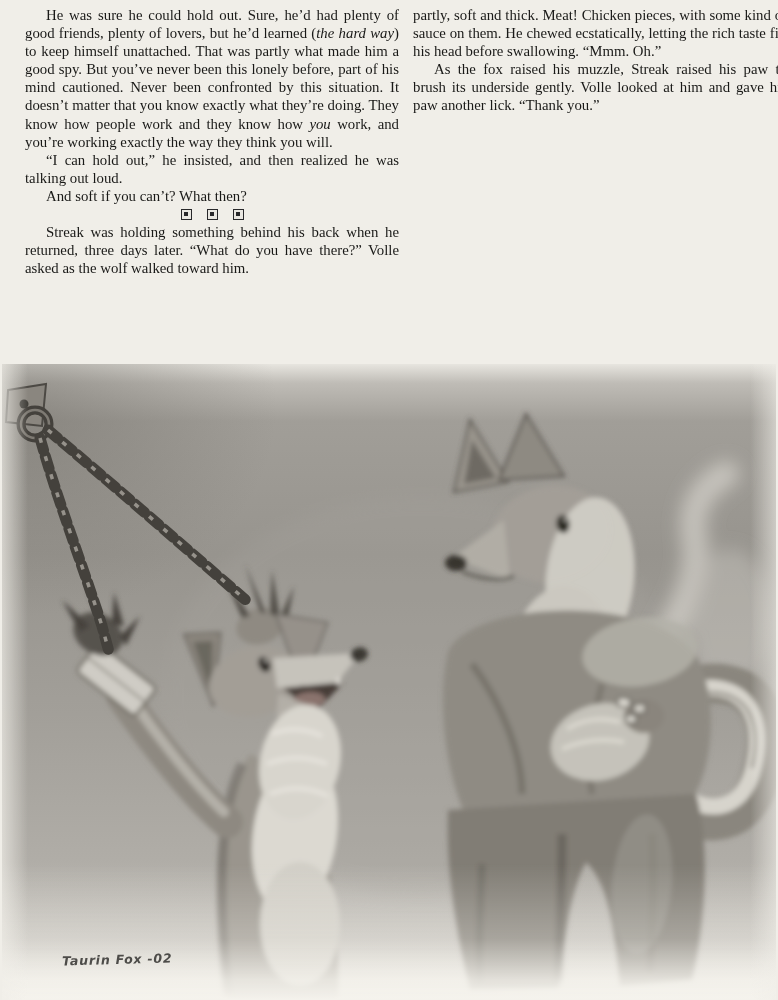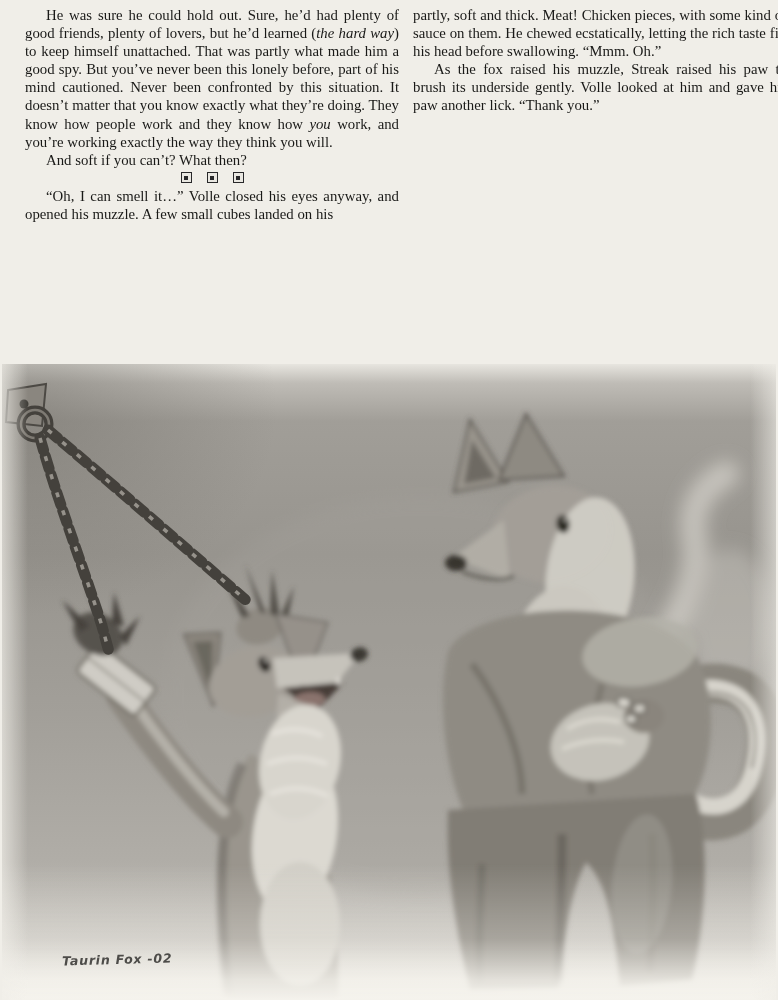--- a/index.html
+++ b/index.html
@@ -47,33 +47,34 @@
     letter-spacing:0.8px;
     transform:rotate(-1.5deg);
   }
 </style>
 </head>
 <body>
 
 <div class="text-area">
   <div class="col">
     <p class="indent"><span>He was sure he could hold out. Sure, he’d had plenty of good friends, plenty of lovers, but he’d learned (</span><i>the hard way</i><span>) to keep himself unattached. That was partly what made him a good spy. But you’ve never been this lonely before, part of his mind cautioned. Never been confronted by this situation. It doesn’t matter that you know exactly what they’re doing. They know how people work and they know how </span><i>you</i><span> work, and you’re working exactly the way they think you will.</span></p>
+    <p class="indent"><span>“I can hold out,” he insisted, and then realized he was talking out loud.</span></p>
     <p class="indent"><span>And soft if you can’t? What then?</span></p>
     <div class="section-break">
       <span class="sq">
           <span class="sqi"></span>
         </span>
       <span class="sq">
           <span class="sqi"></span>
         </span>
       <span class="sq">
           <span class="sqi"></span>
         </span>
     </div>
-    <p class="indent"><span>“Oh, I can smell it…” Volle closed his eyes anyway, and opened his muzzle. A few small cubes landed on his</span></p>
+    <p class="indent"><span>Streak was holding something behind his back when he returned, three days later. “What do you have there?” Volle asked as the wolf walked toward him.</span></p>
   </div>
   <div class="col">
     <p><span>partly, soft and thick. Meat! Chicken pieces, with some kind of sauce on them. He chewed ecstatically, letting the rich taste fill his head before swallowing. “Mmm. Oh.”</span></p>
     <p class="indent"><span>As the fox raised his muzzle, Streak raised his paw to brush its underside gently. Volle looked at him and gave his paw another lick. “Thank you.”</span></p>
   </div>
 </div>
 
 <figure class="illustration">
 <svg width="774" height="636" viewBox="0 0 774 636" xmlns="http://www.w3.org/2000/svg">
   <defs>

